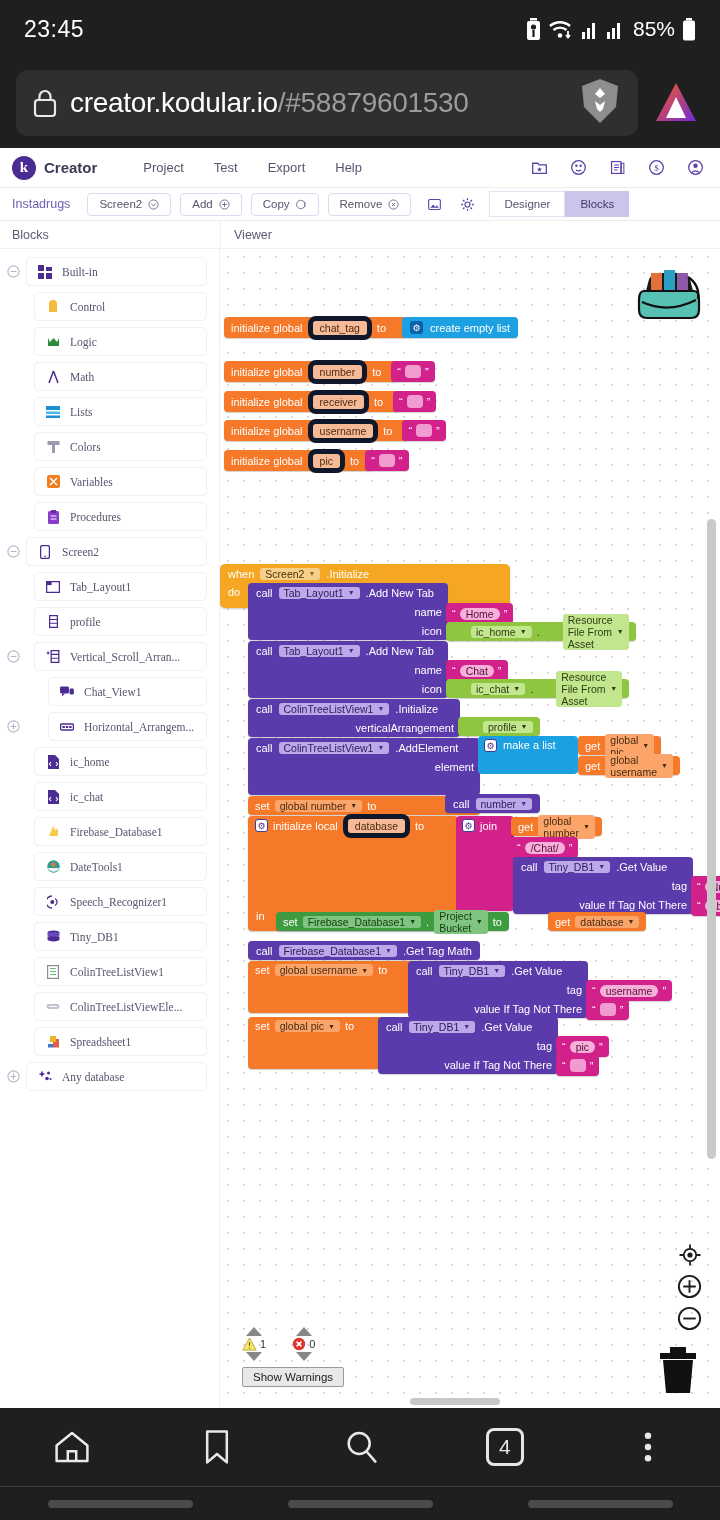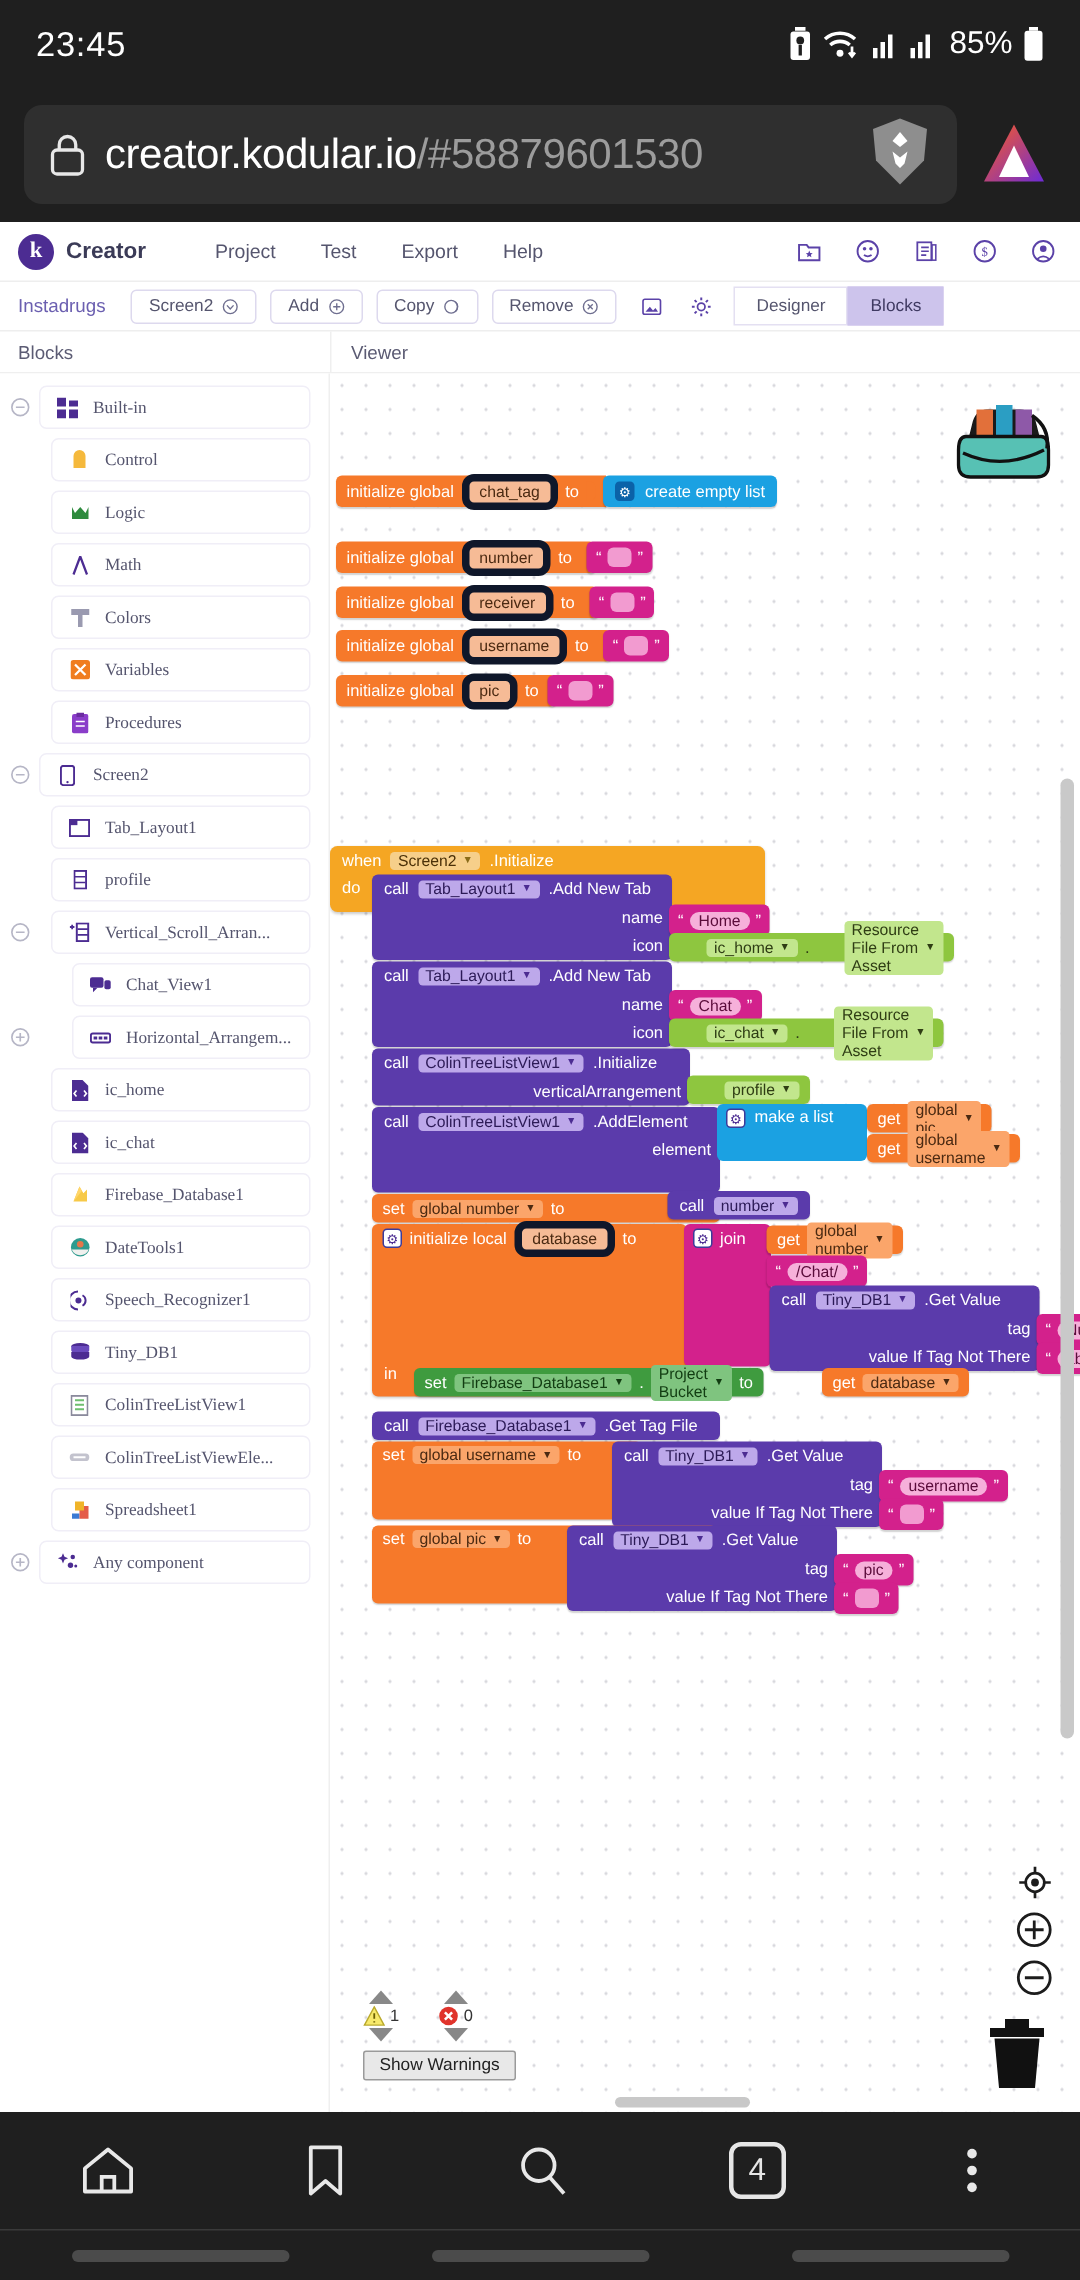--- a/index.html
+++ b/index.html
@@ -394,20 +394,33 @@
                   <path d="M6.5 1 L2 13 M6.5 1 L11 13" stroke="#4c2c92" stroke-width="1.5" fill="none"></path>
                 </svg>
               </span>
               <span>Math</span>
             </div>
           </div>
           <div class="tree-row ind1">
             <div class="toggler"></div>
             <div class="node">
               <span class="ico">
+                <svg width="14" height="12" viewBox="0 0 14 12">
+                  <rect x="0" y="0" width="14" height="4" fill="#1b8fd0"></rect>
+                  <rect x="0" y="5.5" width="14" height="2.5" fill="#49b8ec"></rect>
+                  <rect x="0" y="9.5" width="14" height="2.5" fill="#1b8fd0"></rect>
+                </svg>
+              </span>
+              <span>Lists</span>
+            </div>
+          </div>
+          <div class="tree-row ind1">
+            <div class="toggler"></div>
+            <div class="node">
+              <span class="ico">
                 <svg width="13" height="14" viewBox="0 0 13 14">
                   <rect x="0.5" y="1" width="12" height="4" fill="#9a9ab0"></rect>
                   <rect x="5" y="5" width="3" height="8" fill="#9a9ab0"></rect>
                 </svg>
               </span>
               <span>Colors</span>
             </div>
           </div>
           <div class="tree-row ind1">
             <div class="toggler"></div>
@@ -646,21 +659,21 @@
             </div>
             <div class="node">
               <span class="ico">
                 <svg width="14" height="13" viewBox="0 0 14 13">
                   <path d="M4 0.5 l1 2.4 l2.4 1 l-2.4 1 l-1 2.4 l-1 -2.4 l-2.4 -1 l2.4 -1 Z" fill="#4c2c92"></path>
                   <circle cx="10.5" cy="3" r="1.5" fill="#4c2c92"></circle>
                   <circle cx="9" cy="8.5" r="1.8" fill="#4c2c92"></circle>
                   <circle cx="12.5" cy="9" r="1" fill="#4c2c92"></circle>
                 </svg>
               </span>
-              <span>Any component</span>
+              <span>Any database</span>
             </div>
           </div>
         </div>
 
       <div class="k-viewer">
 
         <span class="backpack">
           <svg width="70" height="64" viewBox="0 0 70 64">
             <path d="M14 22 q2 -10 10 -10 h22 q9 0 11 10 l2 8 H12 z" fill="#1a1a1a"></path>
             <rect x="17" y="12" width="11" height="20" fill="#e2703a"></rect>
@@ -976,21 +989,21 @@
                 </span>
             </div>
 
             <div class="callblk" style="position:absolute; left:0px; top:358px; width:232px;">
               <div class="callrow">
                 <span>call</span>
                 <span class="drop">
                     <span>Firebase_Database1</span>
                     <span class="dropcaret">▼</span>
                   </span>
-                <span>.Get Tag File</span>
+                <span>.Get Tag Math</span>
               </div>
             </div>
 
             <div class="setblk" style="position:absolute; left:0px; top:378px; width:180px; height:52px; align-items:flex-start; padding-top:3px;">
               <span>set</span>
               <span class="ofield">
                   <span>global username</span>
                   <span style="font-size:7px;">▼</span>
                 </span>
               <span>to</span>

